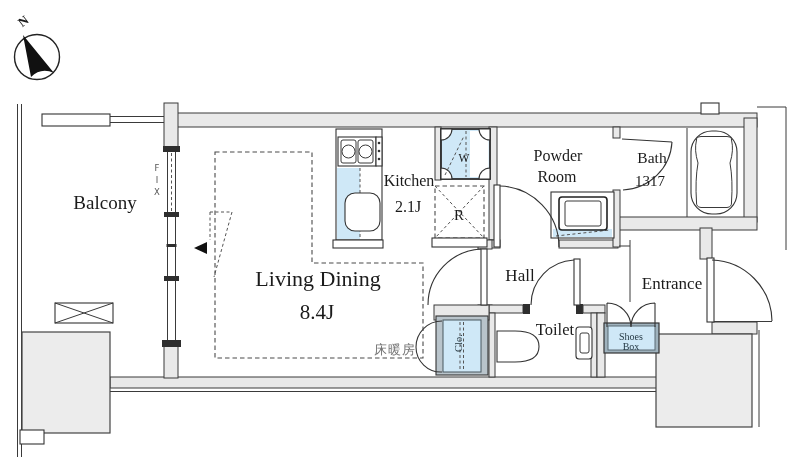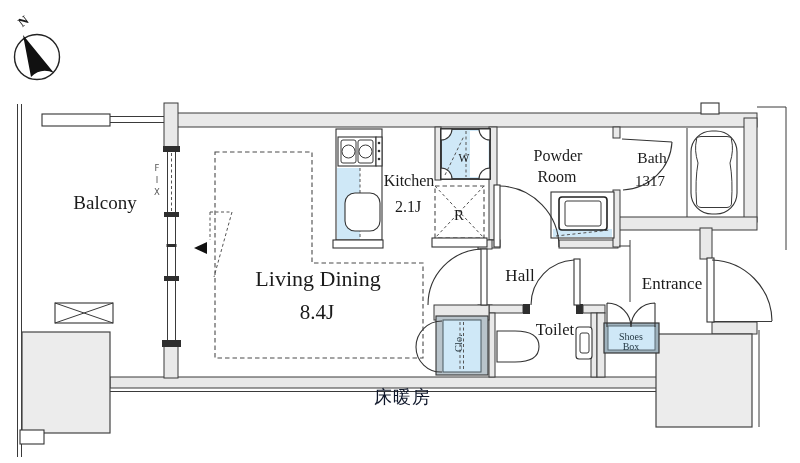--- a/index.html
+++ b/index.html
@@ -14,21 +14,21 @@
   .door{fill:none;stroke:#333;stroke-width:1.1;}
   .leaf{fill:#ffffff;stroke:#333;stroke-width:1.1;}
   .dash{fill:none;stroke:#4a4a4a;stroke-width:1.1;stroke-dasharray:4.5 3;}
   .dashf{fill:none;stroke:#555;stroke-width:1;stroke-dasharray:3 2.5;}
   .lbl{fill:#1b1b1b;}
   .cap{fill:#2e2e2e;}
   #fix-label{position:absolute;left:152px;top:163px;width:14px;height:44px;
      writing-mode:vertical-lr;text-orientation:upright;font-family:"DejaVu Sans",sans-serif;
      font-size:8.5px;letter-spacing:2px;color:#555;}
   #heat-label{position:absolute;left:374px;top:341px;font-family:"DejaVu Sans",sans-serif;
-     font-size:18px;color:#0f172a;letter-spacing:1px;margin-top:44px;}
+     font-size:13px;color:#737373;letter-spacing:1px;}
 </style>
 </head>
 <body>
 
 <div id="stage">
 <svg width="800" height="463" viewBox="0 0 800 463">
 
   <g>
 
     <rect class="wall" x="170" y="113" width="587" height="14"></rect>

